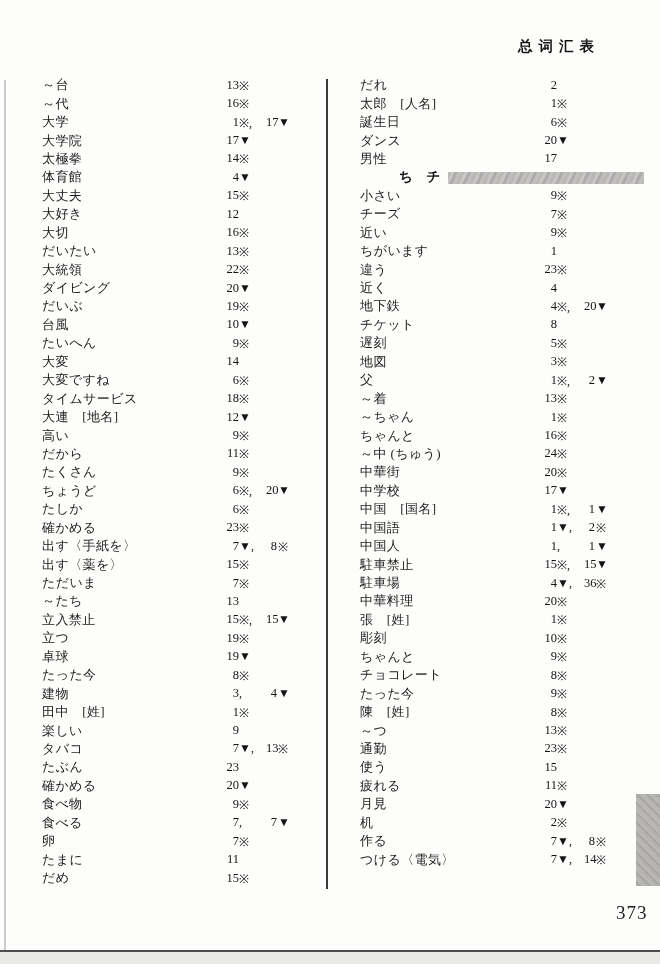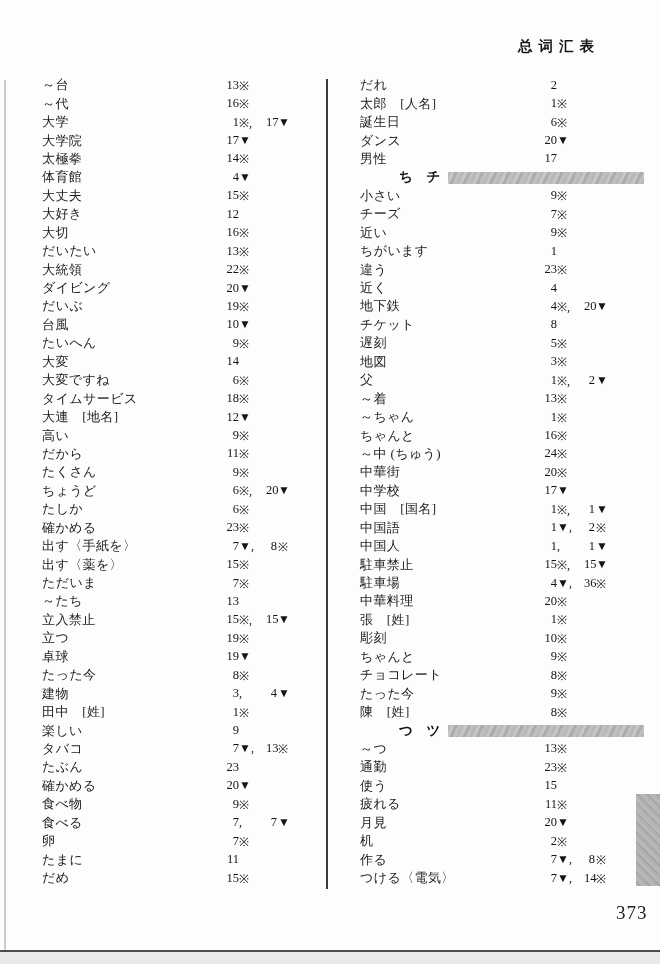--- a/index.html
+++ b/index.html
@@ -148,21 +148,20 @@
       <div class="row"><span class="word">中国人</span><span class="refs"><span class="n1">1</span><span class="s1">,</span><span class="n2">1</span><span class="s2">▼</span></span></div>
       <div class="row"><span class="word">駐車禁止</span><span class="refs"><span class="n1">15</span><span class="s1">※,</span><span class="n2">15</span><span class="s2">▼</span></span></div>
       <div class="row"><span class="word">駐車場</span><span class="refs"><span class="n1">4</span><span class="s1">▼,</span><span class="n2">36</span><span class="s2">※</span></span></div>
       <div class="row"><span class="word">中華料理</span><span class="refs"><span class="n1">20</span><span class="s1">※</span></span></div>
       <div class="row"><span class="word">張　[姓]</span><span class="refs"><span class="n1">1</span><span class="s1">※</span></span></div>
       <div class="row"><span class="word">彫刻</span><span class="refs"><span class="n1">10</span><span class="s1">※</span></span></div>
       <div class="row"><span class="word">ちゃんと</span><span class="refs"><span class="n1">9</span><span class="s1">※</span></span></div>
       <div class="row"><span class="word">チョコレート</span><span class="refs"><span class="n1">8</span><span class="s1">※</span></span></div>
       <div class="row"><span class="word">たった今</span><span class="refs"><span class="n1">9</span><span class="s1">※</span></span></div>
       <div class="row"><span class="word">陳　[姓]</span><span class="refs"><span class="n1">8</span><span class="s1">※</span></span></div>
-      <div class="row section"><span class="sec-label">つ ツ</span><span class="sec-bar"></span></div>
       <div class="row"><span class="word">～つ</span><span class="refs"><span class="n1">13</span><span class="s1">※</span></span></div>
       <div class="row"><span class="word">通勤</span><span class="refs"><span class="n1">23</span><span class="s1">※</span></span></div>
       <div class="row"><span class="word">使う</span><span class="refs"><span class="n1">15</span><span class="s1"></span></span></div>
       <div class="row"><span class="word">疲れる</span><span class="refs"><span class="n1">11</span><span class="s1">※</span></span></div>
       <div class="row"><span class="word">月見</span><span class="refs"><span class="n1">20</span><span class="s1">▼</span></span></div>
       <div class="row"><span class="word">机</span><span class="refs"><span class="n1">2</span><span class="s1">※</span></span></div>
       <div class="row"><span class="word">作る</span><span class="refs"><span class="n1">7</span><span class="s1">▼,</span><span class="n2">8</span><span class="s2">※</span></span></div>
       <div class="row"><span class="word">つける〈電気〉</span><span class="refs"><span class="n1">7</span><span class="s1">▼,</span><span class="n2">14</span><span class="s2">※</span></span></div>
     </div>
   <div class="edge-tab"></div>

